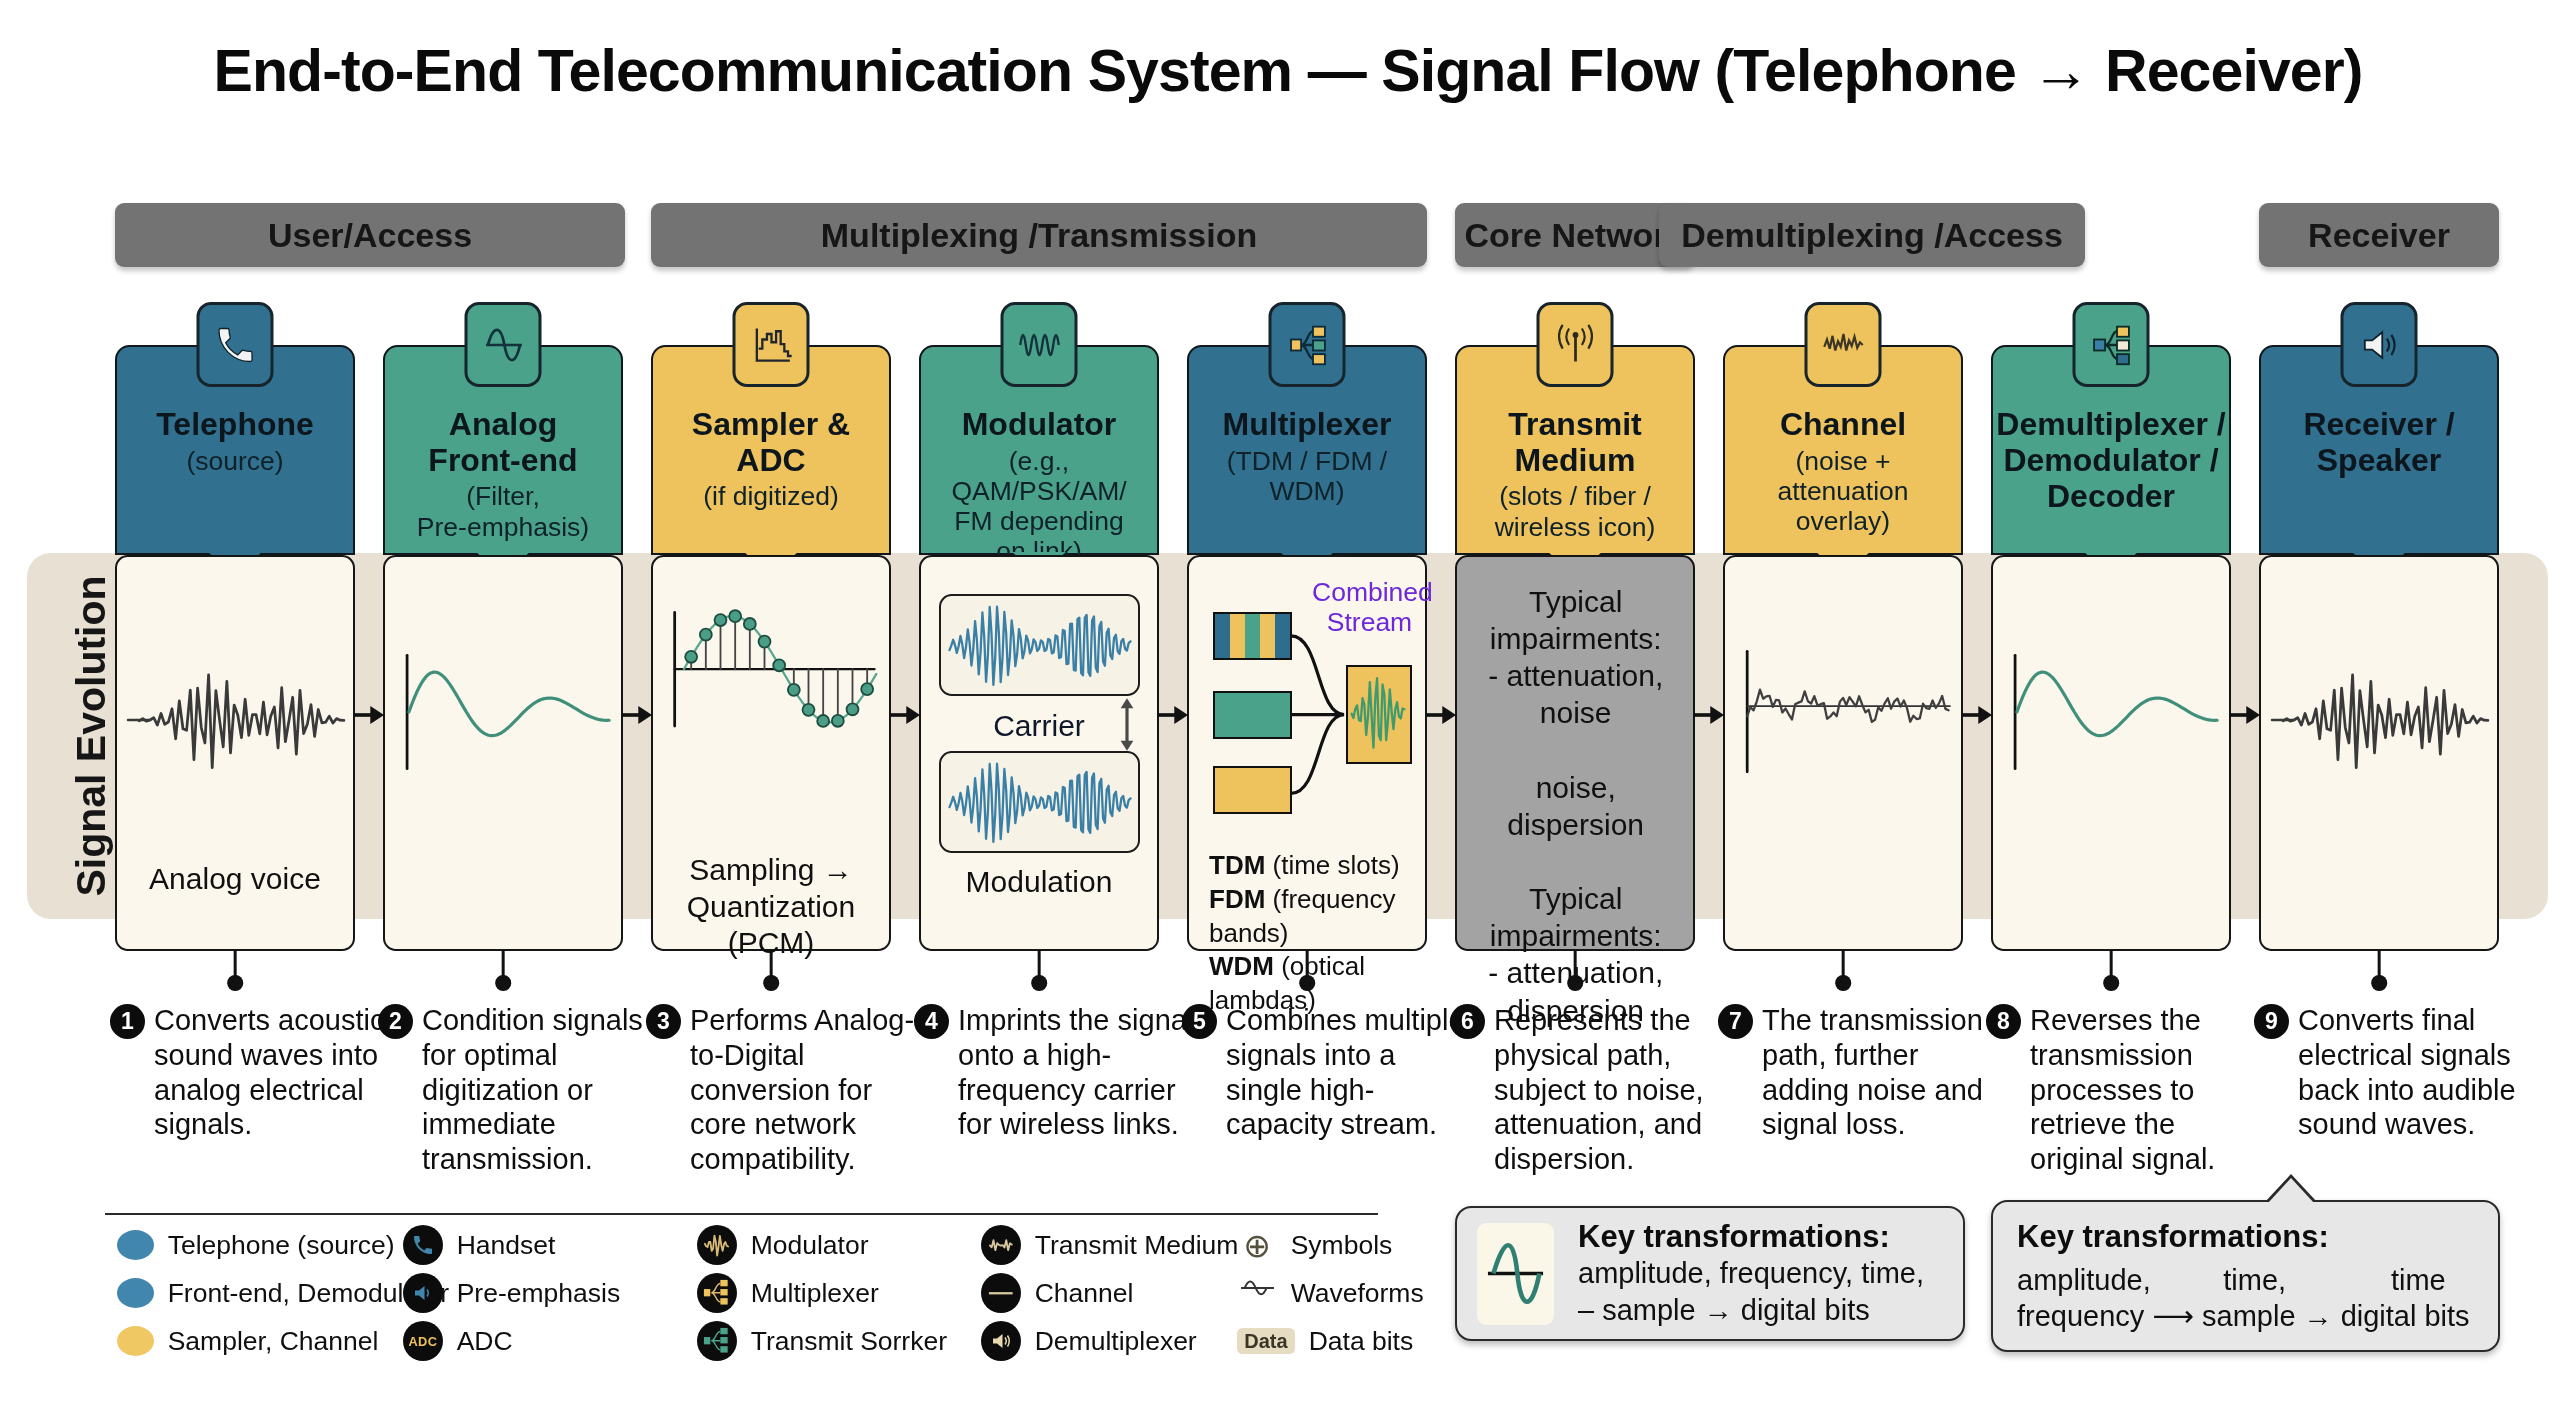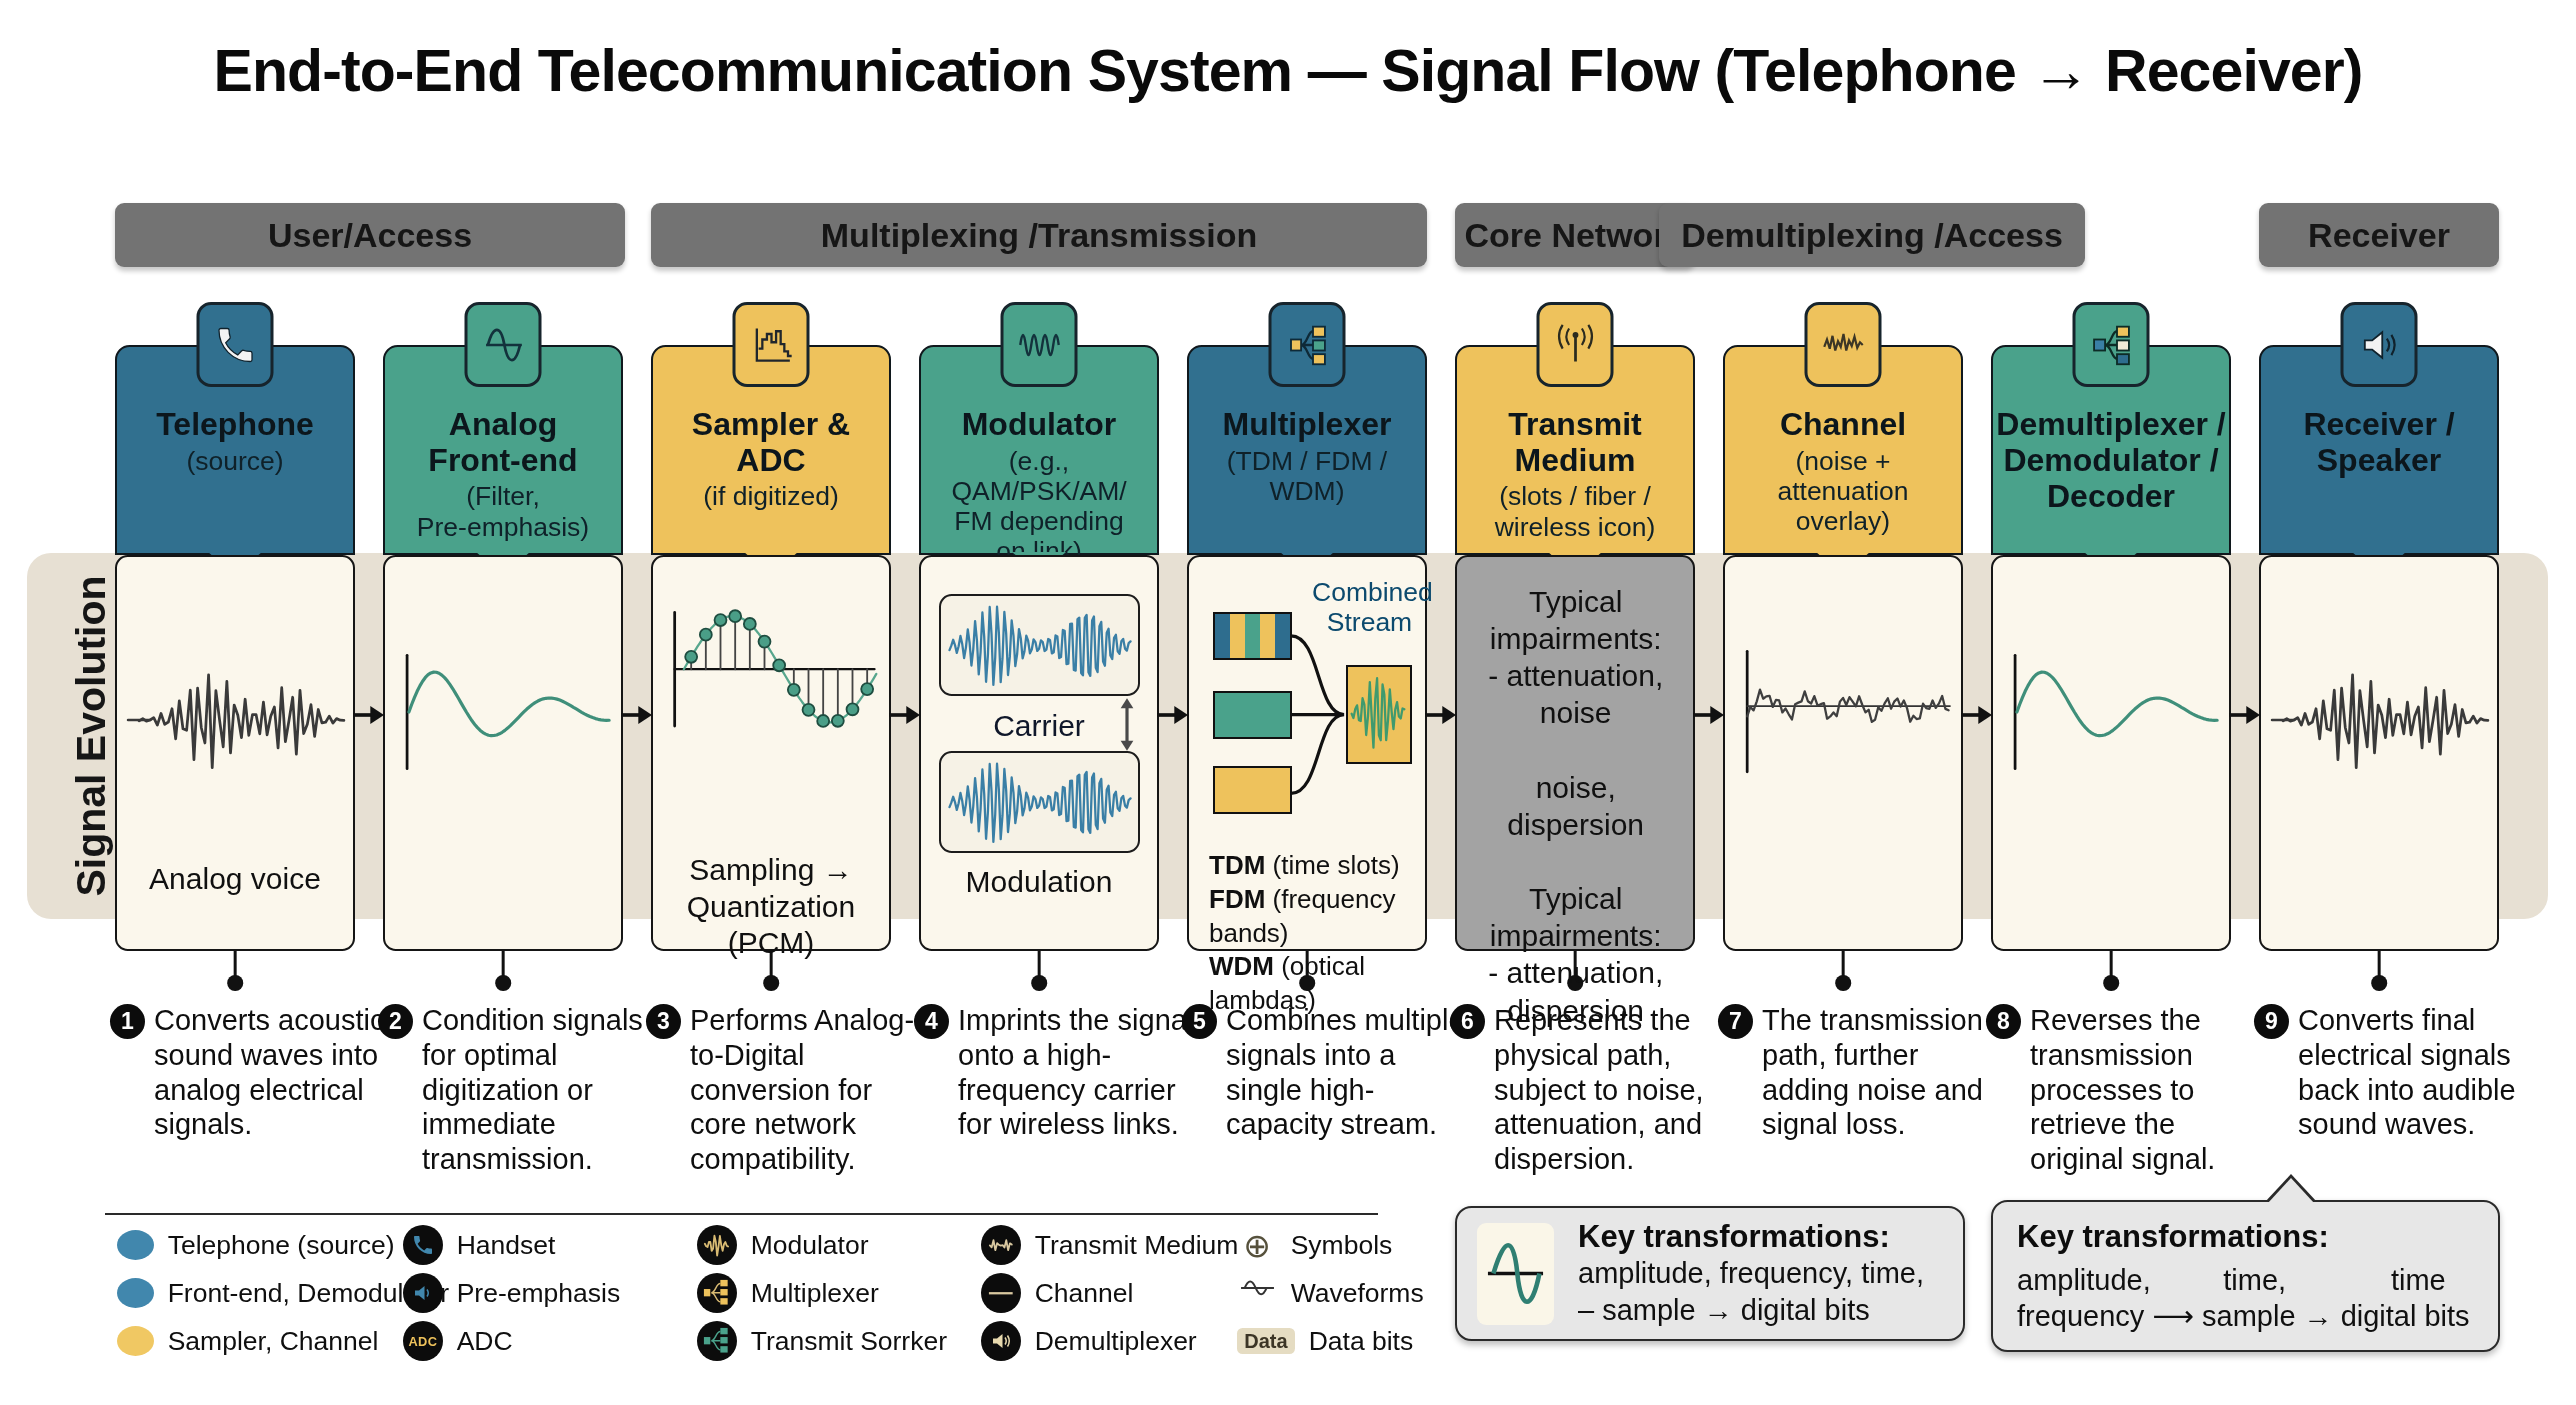--- a/index.html
+++ b/index.html
@@ -41,21 +41,21 @@
 
   .modbox{position:absolute;left:18.3px;width:201px;height:102px;background:#f6f2e6;border:2.7px solid #1c1c1c;
           border-radius:12.8px;display:flex;align-items:center;justify-content:center;box-sizing:border-box}
   .carrier-row{position:absolute;top:152px;left:0;width:100%;text-align:center;font-size:30px;color:#0f172a}
   .updown{position:absolute;right:20px;top:139px}
 
   .mux-rect{position:absolute;left:24px;width:79px;height:48px;border:2.7px solid #111;box-sizing:border-box}
   .stripes{display:flex;width:100%;height:100%}
   .stripes div{flex:1}
   .mux-comb{position:absolute;left:157px;top:108px;width:66px;height:99px;background:#eec25c;border:2.7px solid #111;box-sizing:border-box}
-  .comb-label{position:absolute;left:123px;top:20px;width:115px;text-align:center;font-size:26.5px;line-height:1.15;white-space:pre-line;color:#0c4a6e}
+  .comb-label{position:absolute;left:123px;top:20px;width:115px;text-align:center;font-size:26.5px;line-height:1.15;white-space:pre-line;color:#6d28d9}
   .muxlines{position:absolute;left:20px;top:292px;font-size:26px;line-height:1.3;color:#101010}
   .imp{position:absolute;left:8.2px;top:25.6px;width:221px;text-align:center;font-size:30px;line-height:1.24;white-space:pre-line;color:#101010}
 
   .note{position:absolute;top:1003px;width:289px;padding-left:44px;box-sizing:border-box;
         font-size:29px;line-height:1.2;color:#0e0e0e}
   .nbadge{position:absolute;left:0;top:0.9px;width:35px;height:35px;border-radius:50%;background:#0c0c0c;
           color:#fff;font-size:23px;font-weight:700;display:flex;align-items:center;justify-content:center}
 
   .ldivider{position:absolute;left:105px;top:1213px;width:1273px;border-top:2.7px solid #2a2a2a}
   .lcol{position:absolute;top:1226px;display:flex;flex-direction:column;gap:10px}

